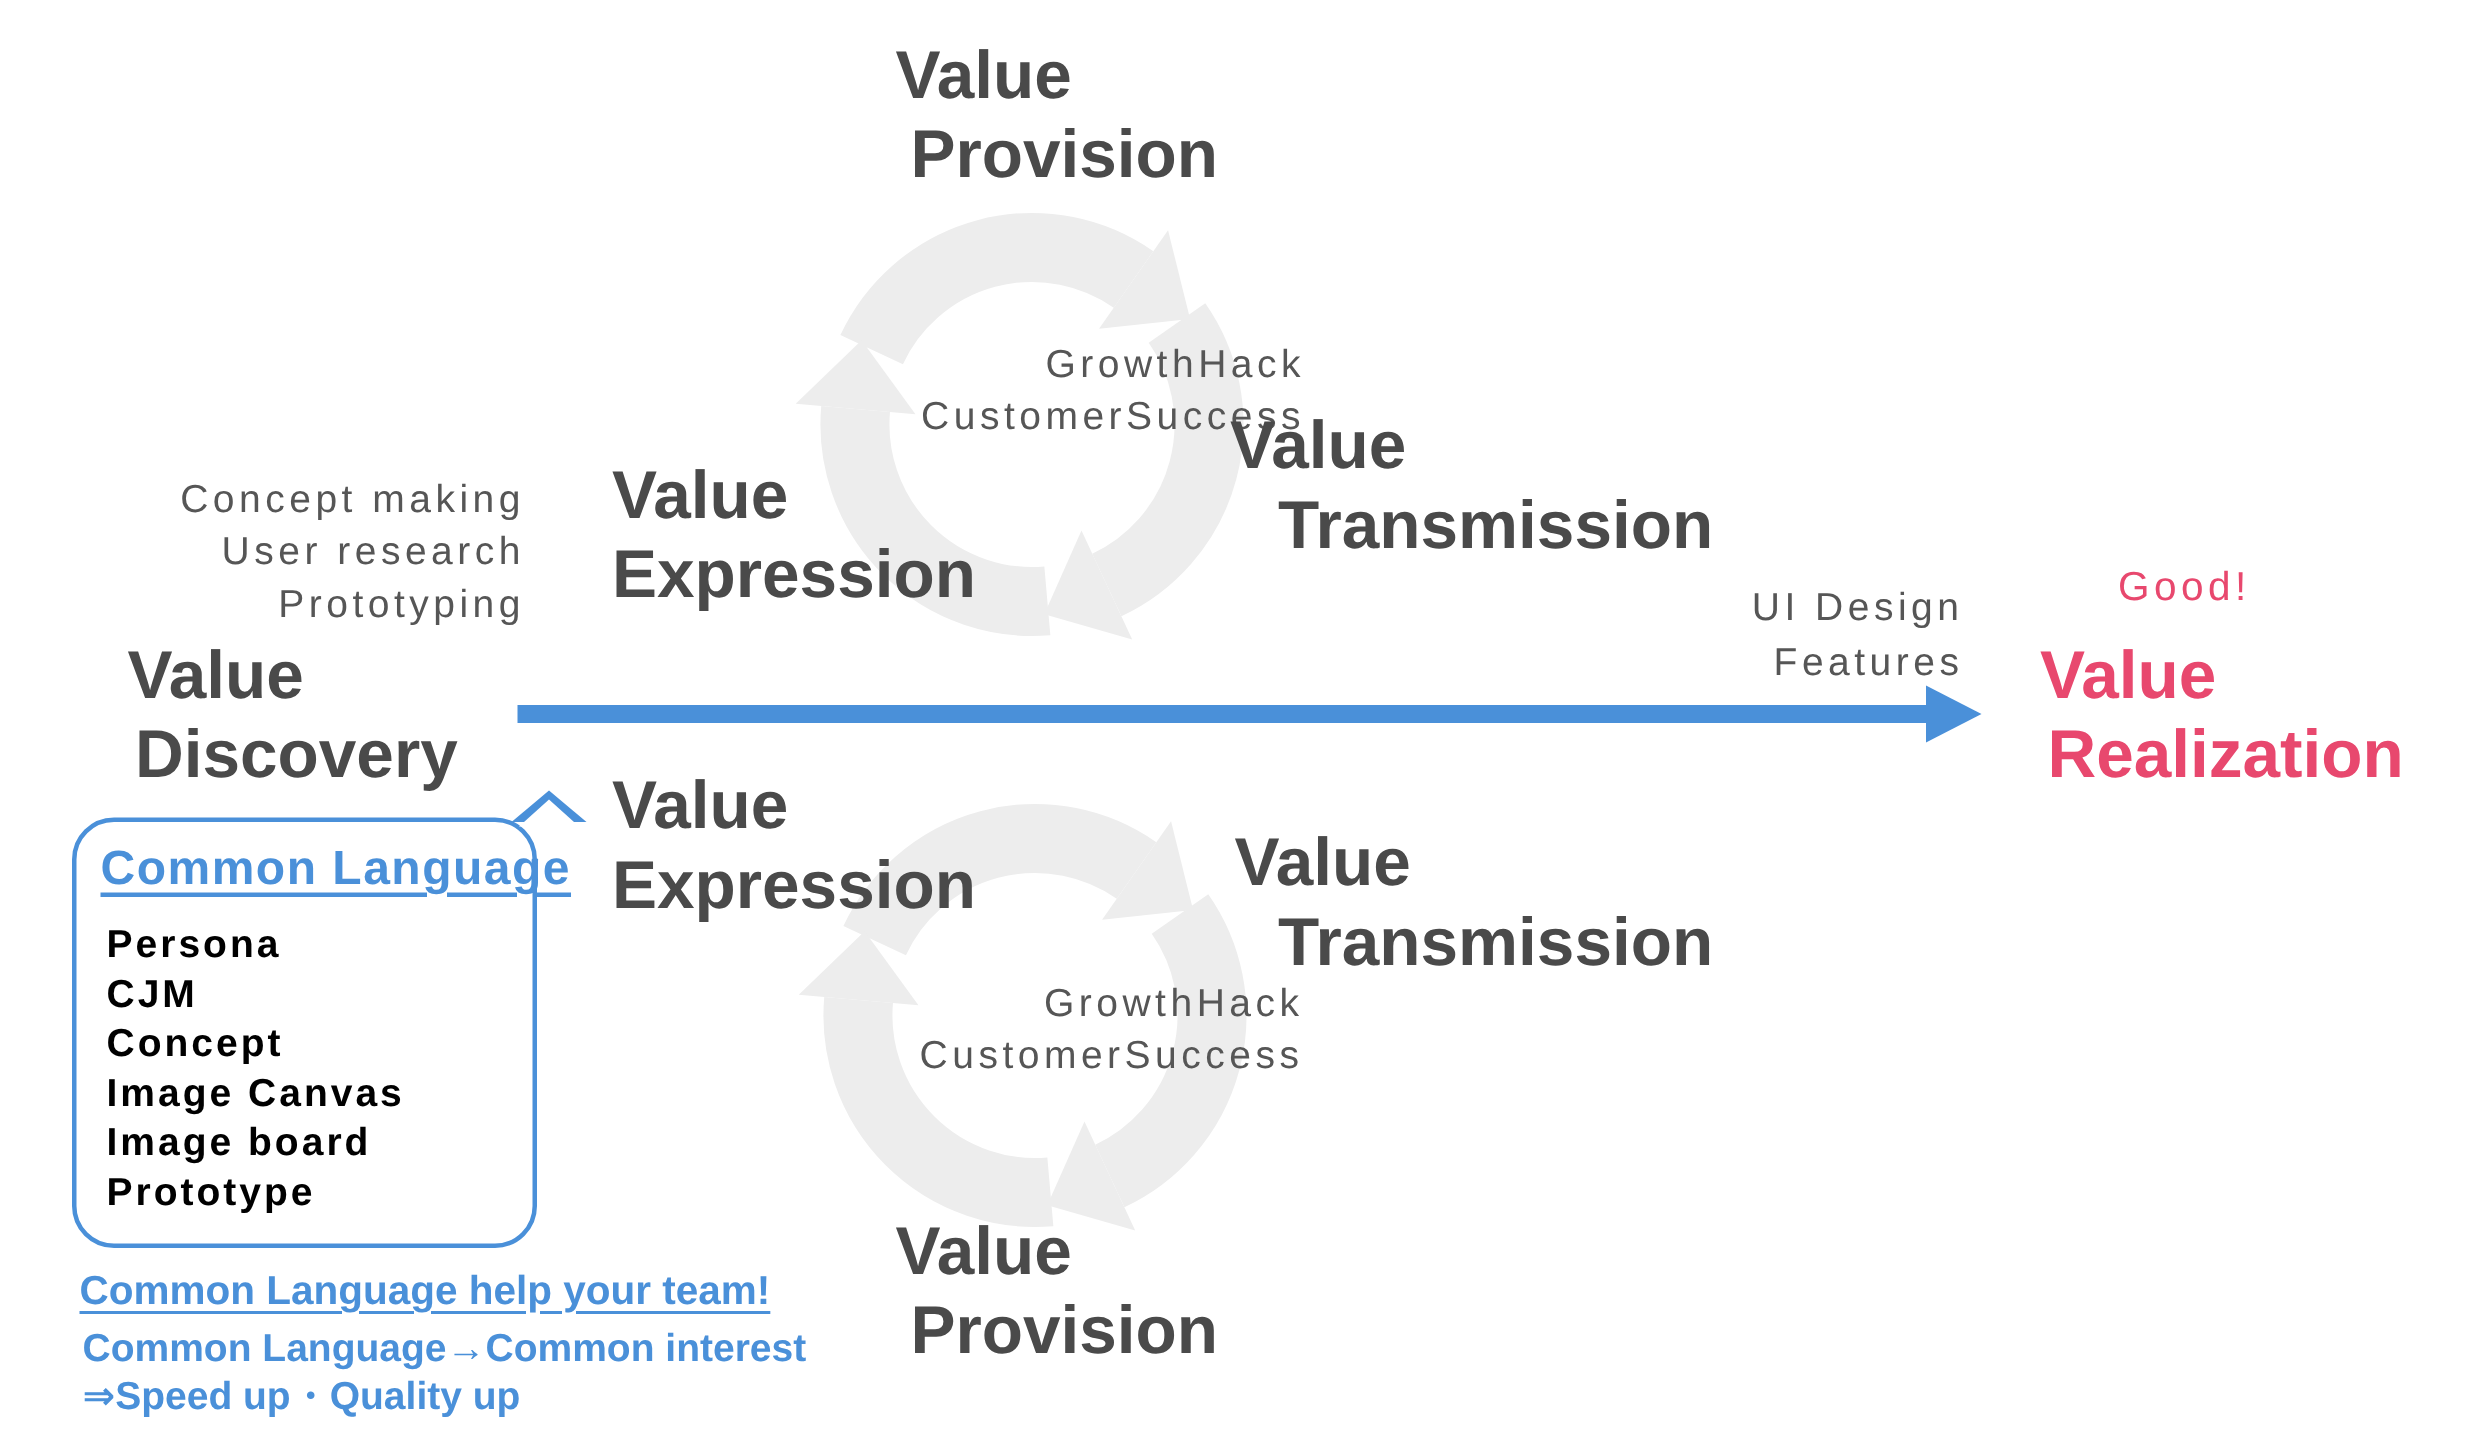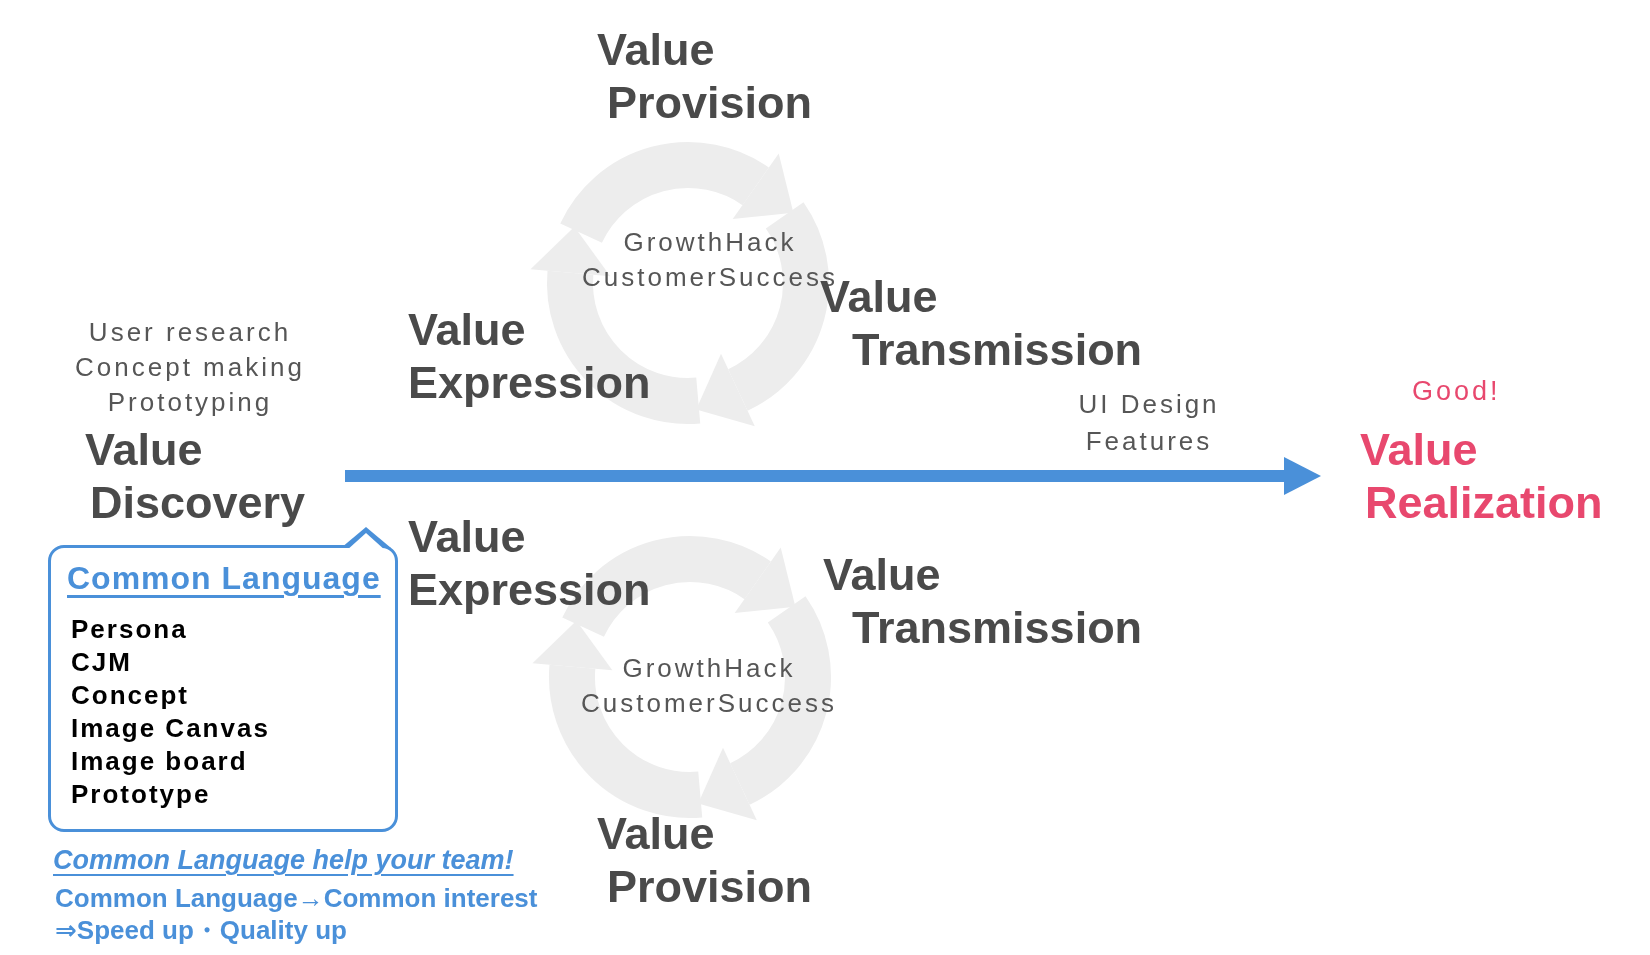--- a/index.html
+++ b/index.html
@@ -9,45 +9,45 @@
   }
   
   .h1{position:absolute;font-weight:700;font-size:45px;line-height:53px;color:#4a4a4a;white-space:nowrap;}
   .h1 .ln{display:block;}
   .h1.pink{color:#e8486e;}
   .ind5{margin-left:5px;}
   .ind10{margin-left:10px;}
   .ind29{margin-left:29px;}
   .ind32{margin-left:32px;}
   
-  .lbl{position:absolute;font-size:26px;line-height:35px;color:#565656;letter-spacing:3px;text-align:center;white-space:nowrap;}
+  .lbl{position:absolute;font-size:26px;line-height:35px;color:#565656;letter-spacing:3px;text-align:right;white-space:nowrap;}
   .lbl .ln{display:block;}
   .good{position:absolute;left:1412px;top:376px;font-size:27px;letter-spacing:3px;color:#e8486e;white-space:nowrap;}
   
   .arrow-line{position:absolute;left:345px;top:470px;width:940px;height:12px;background:#4a90d9;}
   .arrow-head{position:absolute;left:1284px;top:457px;width:0;height:0;
     border-top:19px solid transparent;border-bottom:19px solid transparent;border-left:37px solid #4a90d9;}
   
   .cycle{position:absolute;}
   .cycle-top{left:528px;top:133px;}
   .cycle-bottom{left:530px;top:527px;}
   
-  .callout{position:absolute;left:48px;top:545px;width:350px;height:287px;box-sizing:border-box;
-    border:3px solid #4a90d9;border-radius:16px;background:#ffffff;}
+  .callout{position:absolute;left:48px;top:545px;width:310px;height:287px;box-sizing:border-box;
+    border:3px solid #4a90d9;border-radius:28px;background:#ffffff;}
   .callout::before{content:"";position:absolute;top:-21px;left:290px;width:0;height:0;
     border-left:25px solid transparent;border-right:25px solid transparent;border-bottom:21px solid #4a90d9;}
   .callout::after{content:"";position:absolute;top:-15px;left:295px;width:0;height:0;
     border-left:20px solid transparent;border-right:20px solid transparent;border-bottom:18px solid #ffffff;}
   .callout-title{position:absolute;left:16px;top:12px;font-size:32px;font-weight:700;color:#4a90d9;
     letter-spacing:1px;text-decoration:underline;text-underline-offset:6px;white-space:nowrap;}
   .callout-items{position:absolute;left:20px;top:65px;font-size:26px;font-weight:700;color:#000000;
     letter-spacing:2px;line-height:33px;white-space:nowrap;}
   
   .fn{position:absolute;color:#4a90d9;font-weight:700;white-space:nowrap;}
-  .fn1{left:53px;top:845px;font-size:27px;text-decoration:underline;text-underline-offset:5px;font-style:italic;}
+  .fn1{left:53px;top:845px;font-size:27px;text-decoration:underline;text-underline-offset:5px;}
   .fn2{left:55px;top:883px;font-size:26px;}
   .fn3{left:55px;top:913px;font-size:26px;}
 </style>
 </head>
 <body>
 
 <div class="slide">
 
   <svg class="cycle cycle-top" width="320" height="300" viewBox="0 0 320 300">
     <defs>
@@ -77,22 +77,22 @@
   <div class="h1" style="left:408px;top:303px;">
     <span class="ln">Value</span>
     <span class="ln">Expression</span>
   </div>
   <div class="h1" style="left:820px;top:270px;">
     <span class="ln">Value</span>
     <span class="ln ind32">Transmission</span>
   </div>
 
   <div class="lbl" style="left:30px;top:315px;width:320px;">
+    <span class="ln">Concept making</span>
     <span class="ln">User research</span>
-    <span class="ln">Concept making</span>
     <span class="ln">Prototyping</span>
   </div>
   <div class="h1" style="left:85px;top:423px;">
     <span class="ln">Value</span>
     <span class="ln ind5">Discovery</span>
   </div>
 
   <div class="arrow-line"></div>
   <div class="arrow-head"></div>
 

